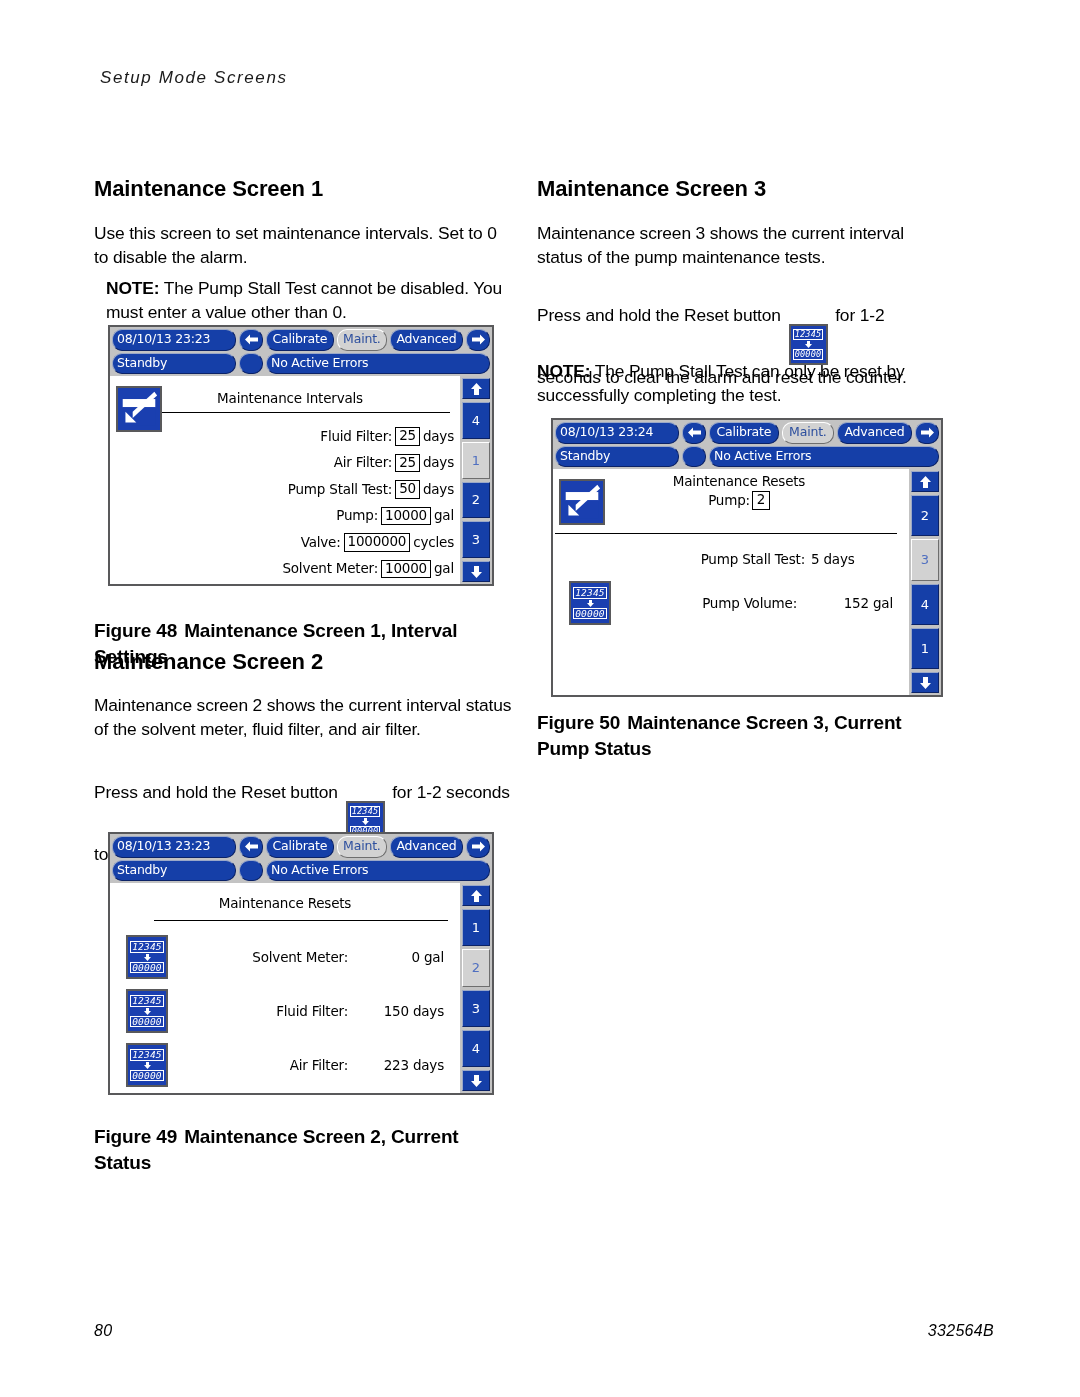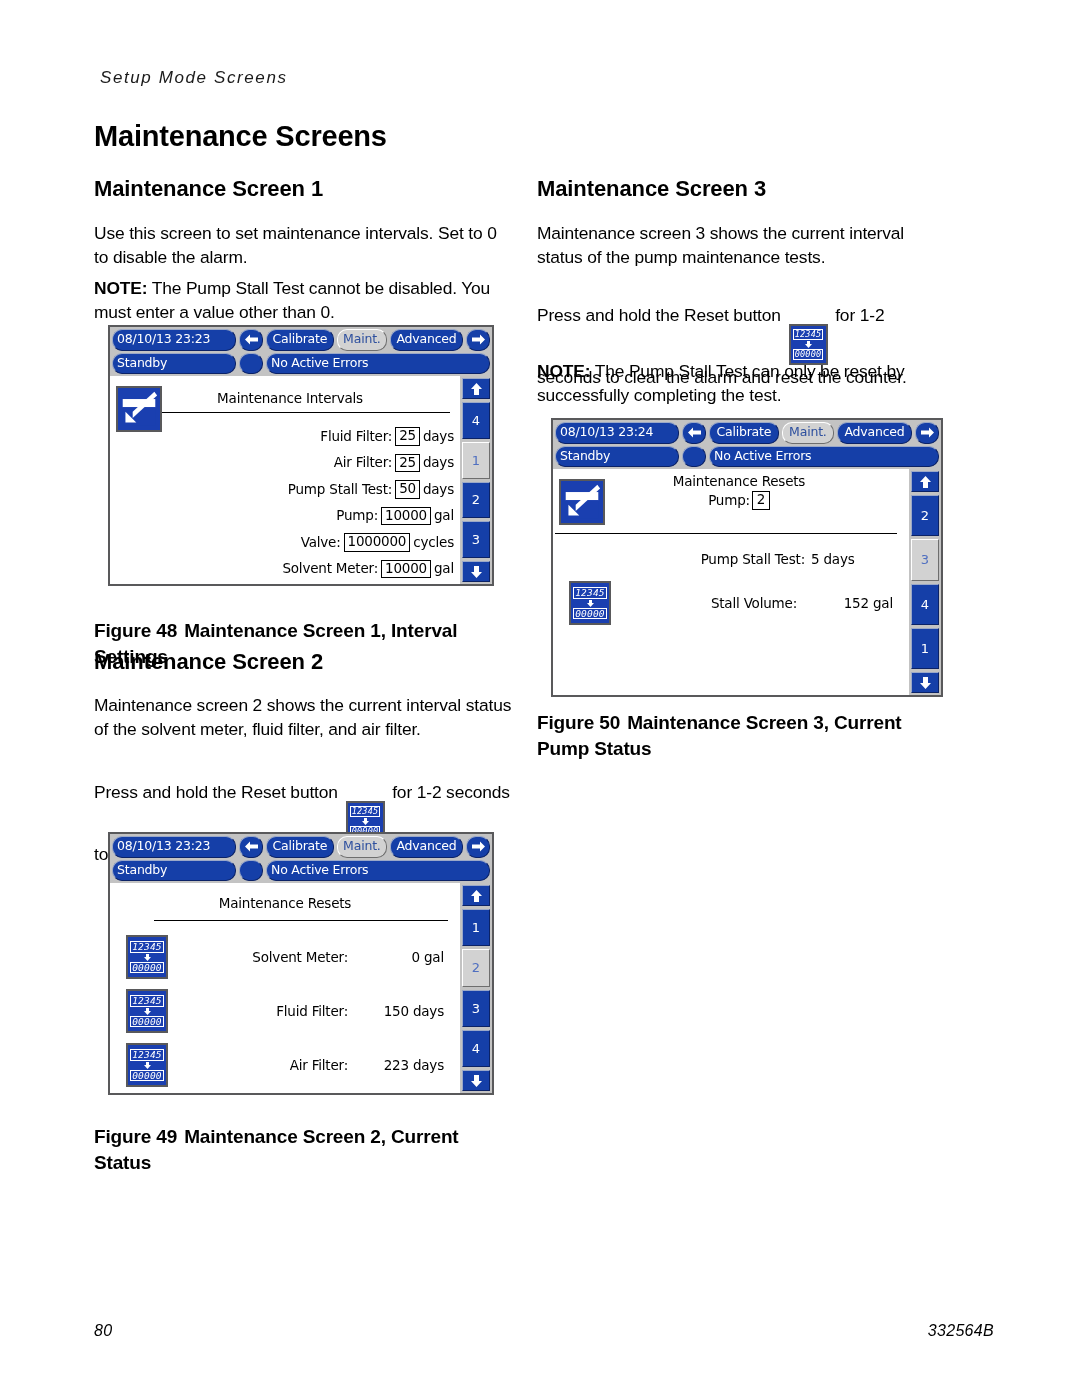--- a/index.html
+++ b/index.html
@@ -299,29 +299,28 @@
     letter-spacing: 0.3px;
   }
 </style>
 </head>
 <body>
 
 <div class="page">
 
   <div class="running-header">Setup Mode Screens</div>
 
-  <div class="h1">Maintenance Screens</div>
 
   <div class="col-left">
 
     <div class="h2" style="position:absolute; top:176px; left:0;">Maintenance Screen 1</div>
 
     <div class="body-text" style="position:absolute; top:221px; left:0; width:418px;">Use this screen to set maintenance intervals. Set to 0 to disable the alarm.</div>
 
-    <div class="body-text" style="position:absolute; top:276px; left:0; width:418px;">
+    <div class="body-text" style="position:absolute; top:276px; left:12px; width:418px;">
       <b>NOTE:</b><span> The Pump Stall Test cannot be disabled. You must enter a value other than 0.</span>
     </div>
 
     <div class="hmi" style="position:absolute; top:325px; left:14px;">
 
       <div class="hmi-bar">
         <div class="cell datetime">08/10/13 23:23</div>
         <div class="cell arrow">
           <svg class="arrow-glyph" viewBox="0 0 13 11">
             <polygon points="0,5.5 5,0.5 5,3.5 13,3.5 13,7.5 5,7.5 5,10.5" fill="#ffffff"></polygon>
@@ -614,21 +613,21 @@
           <div class="reset-row" style="margin-top:14px;">
             <span class="btn-slot">
               <span class="icon-reset">
                 <span class="rnum">12345</span>
                 <svg class="rarrow" viewBox="0 0 9 7">
                   <polygon points="4.5,7 8,3 6,3 6,0 3,0 3,3 1,3" fill="#ffffff"></polygon>
                 </svg>
                 <span class="rnum">00000</span>
               </span>
             </span>
-            <span class="rr-label">Stall Volume:</span>
+            <span class="rr-label">Pump Volume:</span>
             <span class="rr-value">152 gal</span>
           </div>
 
           <div style="height:64px;"></div>
         </div>
 
         <div class="rail">
           <div class="rail-btn nav">
             <svg width="13" height="12" viewBox="0 0 13 12">
               <polygon points="6.5,0 12,6 9,6 9,12 4,12 4,6 1,6" fill="#ffffff"></polygon>

